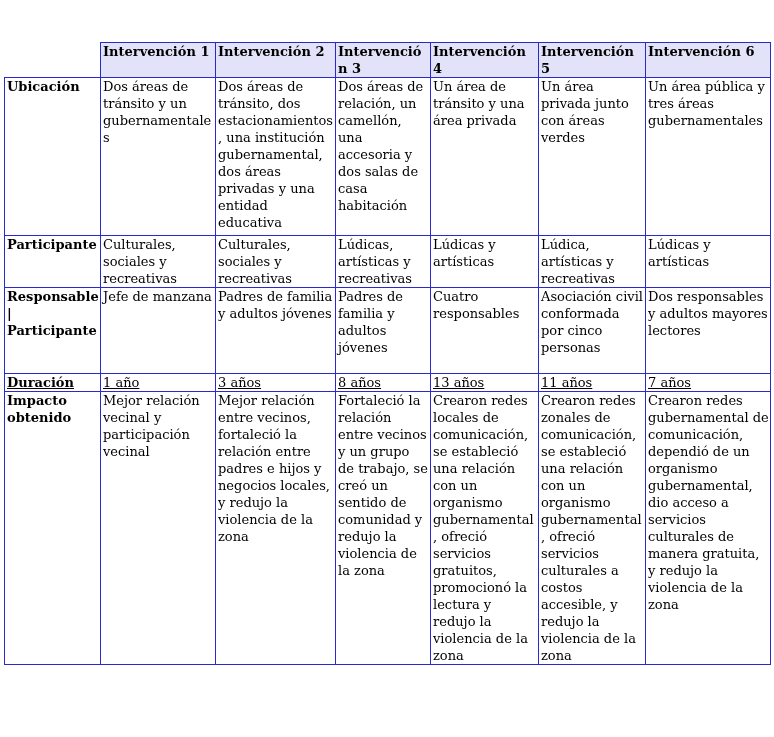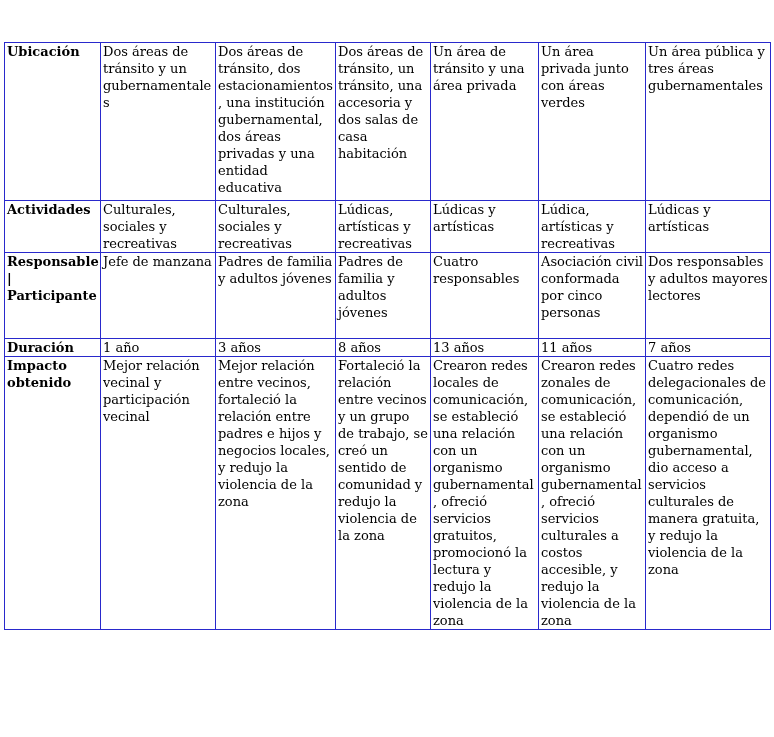--- a/index.html
+++ b/index.html
@@ -41,52 +41,61 @@
     background: transparent;
   }
   table.itable td.rowlabel {
     font-weight: bold;
   }
   tr.r-head   { height: 35px; }
   tr.r-ubic   { height: 158px; }
   tr.r-activ  { height: 52px; }
   tr.r-resp   { height: 86px; }
   tr.r-usua   { height: 70px; }
-  tr.r-dura   { height: 17px; }
+  tr.r-dura   { height: 17px; text-decoration: underline; }
   tr.r-impa   { height: 271px; }
 </style>
 </head>
 <body>
 
 <div class="tbl-wrap">
   <table class="itable">
     <colgroup>
       <col style="width:96px">
       <col style="width:115px">
       <col style="width:120px">
       <col style="width:95px">
       <col style="width:108px">
       <col style="width:107px">
       <col style="width:125px">
     </colgroup>
 
     <tbody>
+        <tr class="r-head">
+      <th class="corner"></th>
+      <th>Intervención 1</th>
+      <th>Intervención 2</th>
+      <th>Intervención 3</th>
+      <th>Intervención 4</th>
+      <th>Intervención 5</th>
+      <th>Intervención 6</th>
+    </tr>
 
     <tr class="r-ubic">
       <td class="rowlabel">Ubicación</td>
       <td>Dos áreas de tránsito y un gubernamentales</td>
       <td>Dos áreas de tránsito, dos estacionamientos, una institución gubernamental, dos áreas privadas y una entidad educativa</td>
-      <td>Dos áreas de tránsito, un tránsito, una accesoria y dos salas de casa habitación</td>
+      <td>Dos áreas de relación, un camellón, una accesoria y dos salas de casa habitación</td>
       <td>Un área de tránsito y una área privada</td>
       <td>Un área privada junto con áreas verdes</td>
       <td>Un área pública y tres áreas gubernamentales</td>
     </tr>
 
     <tr class="r-activ">
-      <td class="rowlabel">Actividades</td>
+      <td class="rowlabel">Participante</td>
       <td>Culturales, sociales y recreativas</td>
       <td>Culturales, sociales y recreativas</td>
       <td>Lúdicas, artísticas y recreativas</td>
       <td>Lúdicas y artísticas</td>
       <td>Lúdica, artísticas y recreativas</td>
       <td>Lúdicas y artísticas</td>
     </tr>
 
     <tr class="r-resp">
       <td class="rowlabel">Responsable | Participante</td>
@@ -109,17 +118,17 @@
       <td>7 años</td>
     </tr>
 
     <tr class="r-impa">
       <td class="rowlabel">Impacto obtenido</td>
       <td>Mejor relación vecinal y participación vecinal</td>
       <td>Mejor relación entre vecinos, fortaleció la relación entre padres e hijos y negocios locales, y redujo la violencia de la zona</td>
       <td>Fortaleció la relación entre vecinos y un grupo de trabajo, se creó un sentido de comunidad y redujo la violencia de la zona</td>
       <td>Crearon redes locales de comunicación, se estableció una relación con un organismo gubernamental, ofreció servicios gratuitos, promocionó la lectura y redujo la violencia de la zona</td>
       <td>Crearon redes zonales de comunicación, se estableció una relación con un organismo gubernamental, ofreció servicios culturales a costos accesible, y redujo la violencia de la zona</td>
-      <td>Cuatro redes delegacionales de comunicación, dependió de un organismo gubernamental, dio acceso a servicios culturales de manera gratuita, y redujo la violencia de la zona</td>
+      <td>Crearon redes gubernamental de comunicación, dependió de un organismo gubernamental, dio acceso a servicios culturales de manera gratuita, y redujo la violencia de la zona</td>
     </tr>
   </tbody>
     </table>
 </div>
 
 </body></html>

